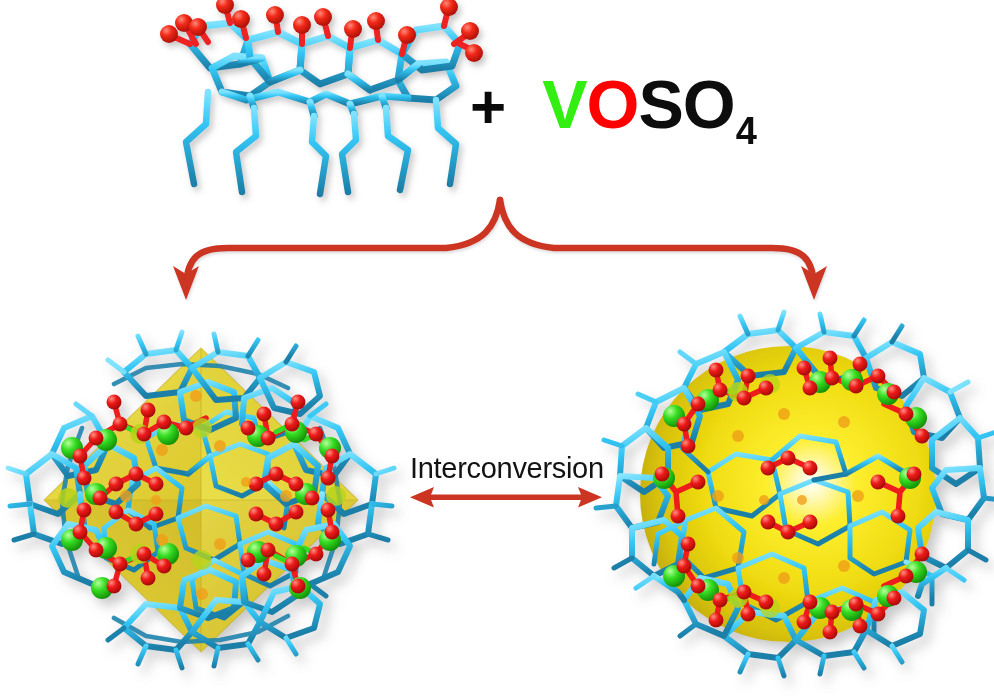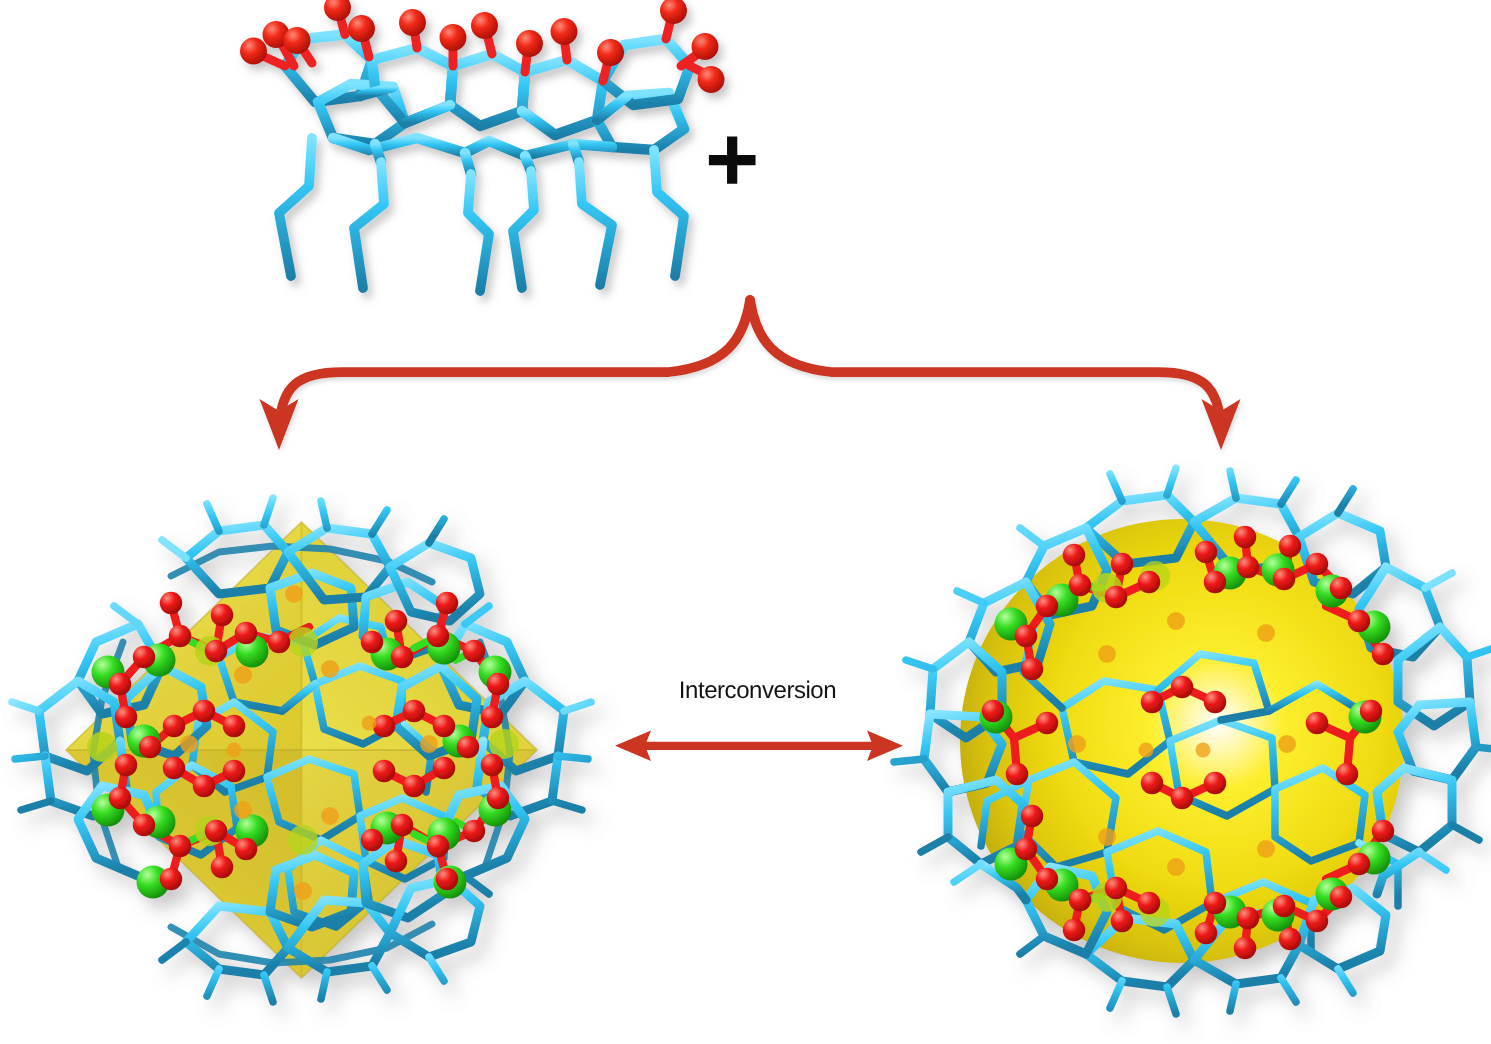--- a/index.html
+++ b/index.html
@@ -36,21 +36,21 @@
   .f-o2{color:#0d0d0d;}
   .f-sub{
     font-size:38px; font-weight:700; color:#0d0d0d;
     vertical-align:baseline; position:relative; top:16px; left:1px;
   }
 
   
   .inter-label{
     position:absolute; left:410px; top:452px;
     width:190px; text-align:center;
-    font-size:16px; color:#131313; letter-spacing:-0.3px;
+    font-size:29px; color:#131313; letter-spacing:-0.3px;
     font-family:"Liberation Sans", sans-serif;
     white-space:nowrap;
   }
   .inter-arrow{position:absolute;left:400px;top:482px;width:210px;height:32px;}
 
   
   .struct{position:absolute;}
   #calix{left:150px;top:-4px;width:330px;height:200px;}
   #branch{left:140px;top:192px;width:720px;height:112px;}
   #octa{left:-4px;top:288px;width:410px;height:404px;}
@@ -150,20 +150,21 @@
           <circle cx="299" cy="11" r="9" fill="url(#oxSphere)"></circle>
           <circle cx="320" cy="35" r="9" fill="url(#oxSphere)"></circle>
           <circle cx="324" cy="57" r="9" fill="url(#oxSphere)"></circle>
         </g>
       </g>
     </svg>
   </div>
 
   <div class="eq">
     <span class="plus">+</span>
+    <span class="formula"><span class="f-v">V</span><span class="f-o">O</span><span class="f-s">S</span><span class="f-o2">O</span><span class="f-sub">4</span></span>
   </div>
 
   <div class="struct" id="branch">
     <svg width="720" height="112" viewBox="0 0 720 112">
       <defs>
         <filter id="arrShadow" x="-20%" y="-20%" width="140%" height="150%">
           <feDropShadow dx="1" dy="2" stdDeviation="1.4" flood-color="#999" flood-opacity="0.35"></feDropShadow>
         </filter>
       </defs>
       <g filter="url(#arrShadow)" fill="none" stroke="#cc3522" stroke-width="6.5" stroke-linecap="round">

